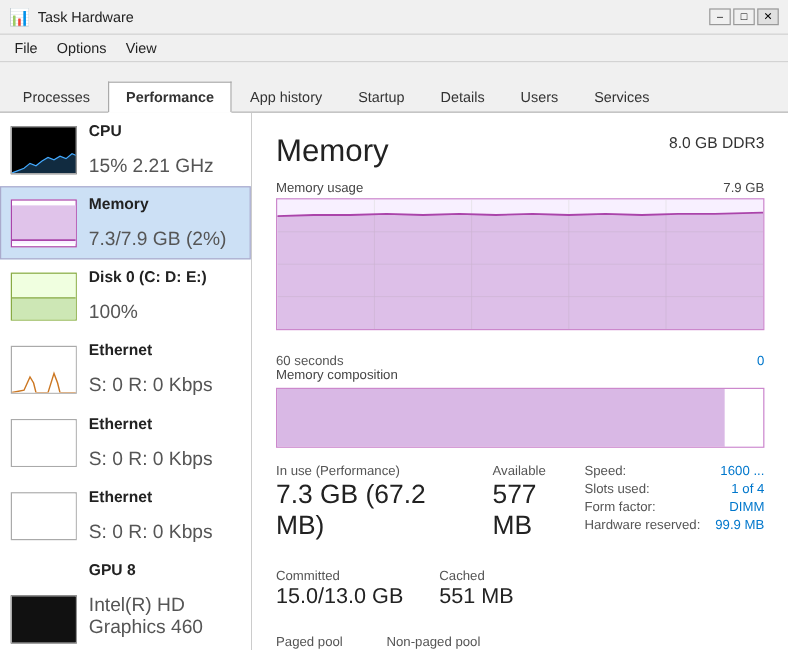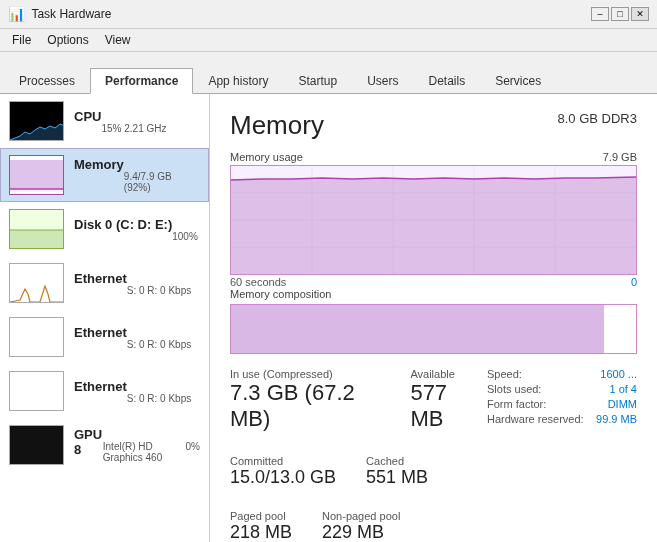--- a/index.html
+++ b/index.html
@@ -70,35 +70,35 @@
       flex-shrink: 0;
       overflow: hidden;
       position: relative;
     }
     .sidebar-graph.cpu-graph { background: #000; }
     .sidebar-graph.memory-graph { background: #fff; border: 1px solid #aa44aa; }
     .sidebar-graph.disk-graph { background: #f0ffe0; border: 1px solid #88aa44; }
     .sidebar-graph.eth-graph { background: #fff; border: 1px solid #aaa; }
     .sidebar-graph.gpu-graph { background: #000; border: 1px solid #aaa; }
     
-    .sidebar-item-info { display: flex; }
+    .sidebar-item-info { display: flex; flex-direction: column; }
     .sidebar-item-name { font-weight: 600; font-size: 13px; color: #222; }
-    .sidebar-item-value { font-size: 10px; color: #555; margin-top: 14px; }
+    .sidebar-item-value { font-size: 16px; color: #555; margin-top: 14px; }
 
     
     .cpu-line { stroke: #44aaff; stroke-width: 1; fill: none; }
     
     
     .right-panel { flex: 1; padding: 16px 20px; overflow-y: auto; }
     
     .memory-header { display: flex; justify-content: space-between; align-items: flex-start; margin-bottom: 10px; }
     .memory-title { font-size: 26px; font-weight: 300; color: #222; }
     .memory-type { font-size: 13px; color: #333; text-align: center; line-height: 1.4; }
     
-    .chart-section { margin-bottom: 1px; }
+    .chart-section { margin-bottom: 20px; }
     .chart-label { font-size: 11px; color: #444; margin-bottom: 2px; }
     .chart-label-row { display: flex; justify-content: space-between; }
     .chart-label-right { font-size: 11px; color: #444; }
     
     .usage-chart {
       width: 100%;
       height: 110px;
       border: 1px solid #cc88cc;
       background: #f8f0ff;
       position: relative;
@@ -153,22 +153,22 @@
   <span class="menu-item">File</span>
   <span class="menu-item">Options</span>
   <span class="menu-item">View</span>
 </div>
 
 <div class="tabs">
   <div class="tab">Processes</div>
   <div class="tab active">Performance</div>
   <div class="tab">App history</div>
   <div class="tab">Startup</div>
+  <div class="tab">Details</div>
   <div class="tab">Users</div>
-  <div class="tab">Details</div>
   <div class="tab">Services</div>
 </div>
 
 <div class="main-content">
 
   <div class="sidebar">
 
     <div class="sidebar-item">
       <div class="sidebar-graph cpu-graph">
         <svg width="55" height="40" viewBox="0 0 55 40">
@@ -185,21 +185,21 @@
     <div class="sidebar-item active">
       <div class="sidebar-graph memory-graph">
         <svg width="55" height="40" viewBox="0 0 55 40">
           <rect x="0" y="4" width="55" height="32" fill="#f8f0ff"></rect>
           <rect x="0" y="4" width="55" height="29" fill="rgba(160,80,180,0.28)"></rect>
           <line x1="0" y1="33" x2="55" y2="33" stroke="#aa44aa" stroke-width="1.5"></line>
         </svg>
       </div>
       <div class="sidebar-item-info">
         <span class="sidebar-item-name">Memory</span>
-        <span class="sidebar-item-value">9.4/7.9 GB (92%)</span>
+        <span class="sidebar-item-value">7.3/7.9 GB (2%)</span>
       </div>
     </div>
 
     <div class="sidebar-item">
       <div class="sidebar-graph disk-graph">
         <svg width="55" height="40" viewBox="0 0 55 40">
           <rect x="0" y="0" width="55" height="40" fill="#f0ffe0"></rect>
           <rect x="0" y="20" width="55" height="20" fill="rgba(100,160,50,0.25)"></rect>
           <line x1="0" y1="20" x2="55" y2="20" stroke="#88aa44" stroke-width="1"></line>
         </svg>
@@ -304,21 +304,21 @@
         <div class="comp-available"></div>
       </div>
     </div>
 
     <div style="display:flex; gap: 0;">
 
       <div style="flex: 1;">
 
         <div style="display:flex; gap:30px; margin-bottom:10px;">
           <div class="stat-block">
-            <div class="stat-label">In use (Compressed)</div>
+            <div class="stat-label">In use (Performance)</div>
             <div class="stat-value">7.3 GB (67.2 MB)</div>
           </div>
           <div class="stat-block">
             <div class="stat-label">Available</div>
             <div class="stat-value">577 MB</div>
           </div>
         </div>
 
         <div style="display:flex; gap:30px; margin-bottom:10px;">
           <div class="stat-block">

